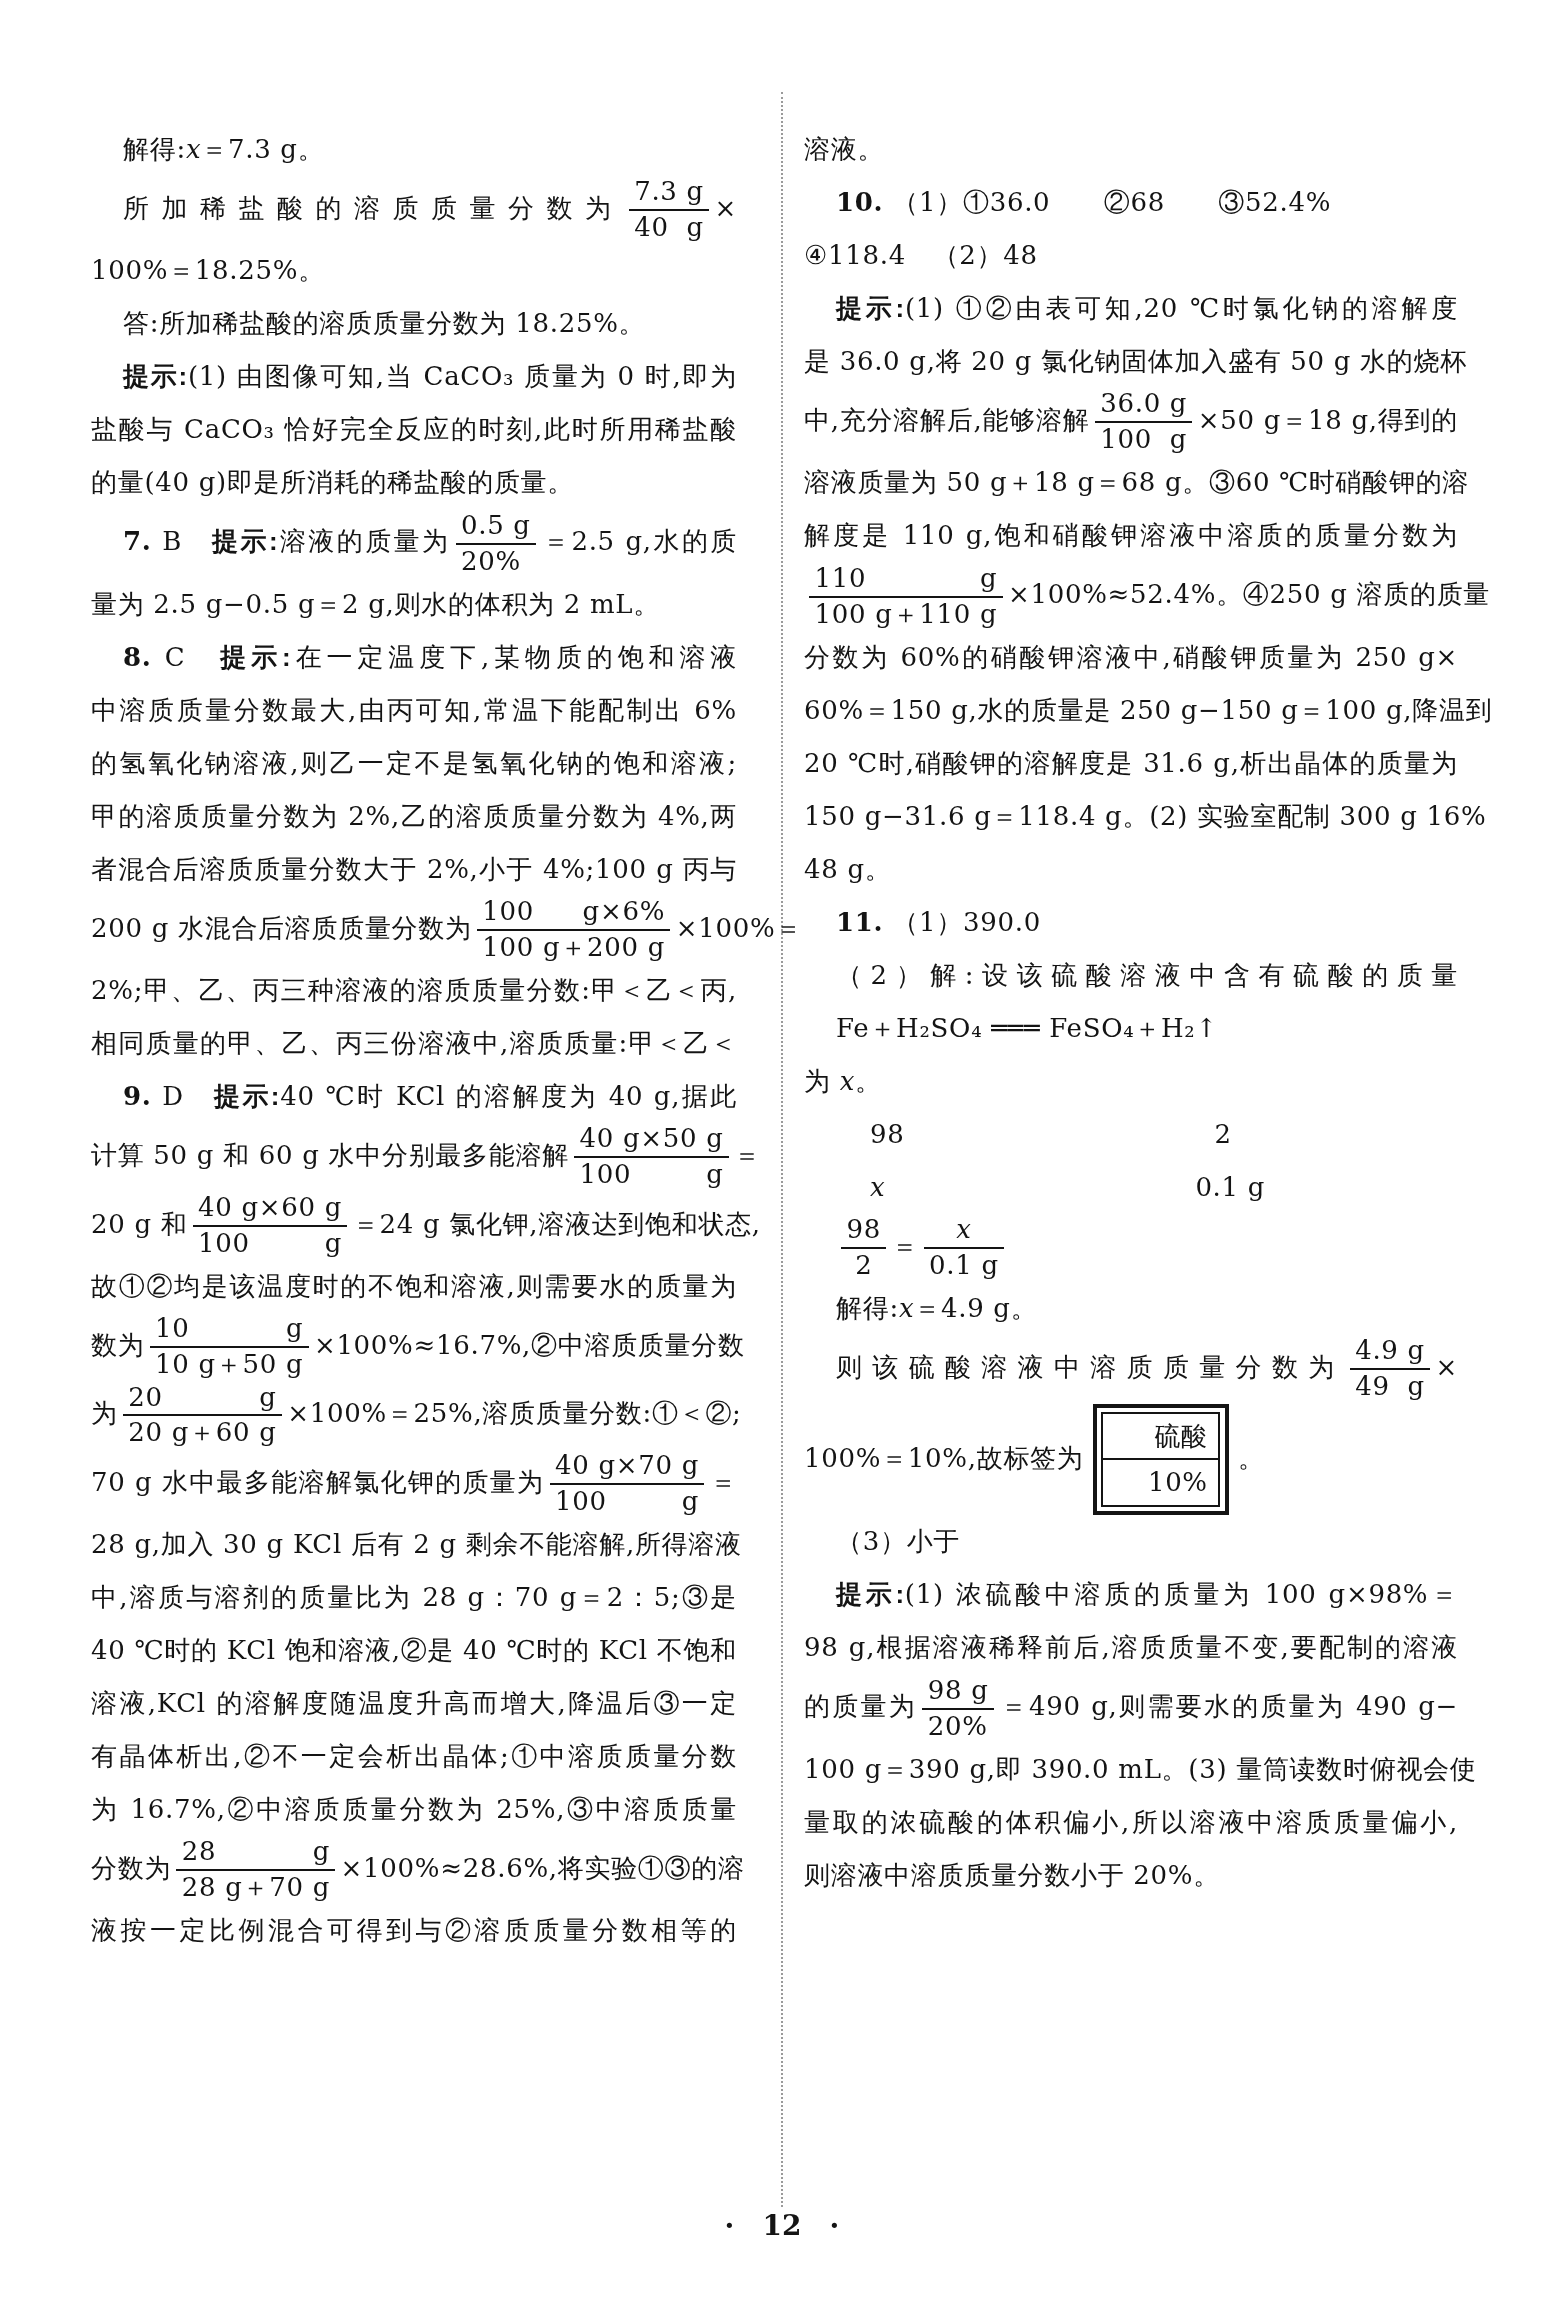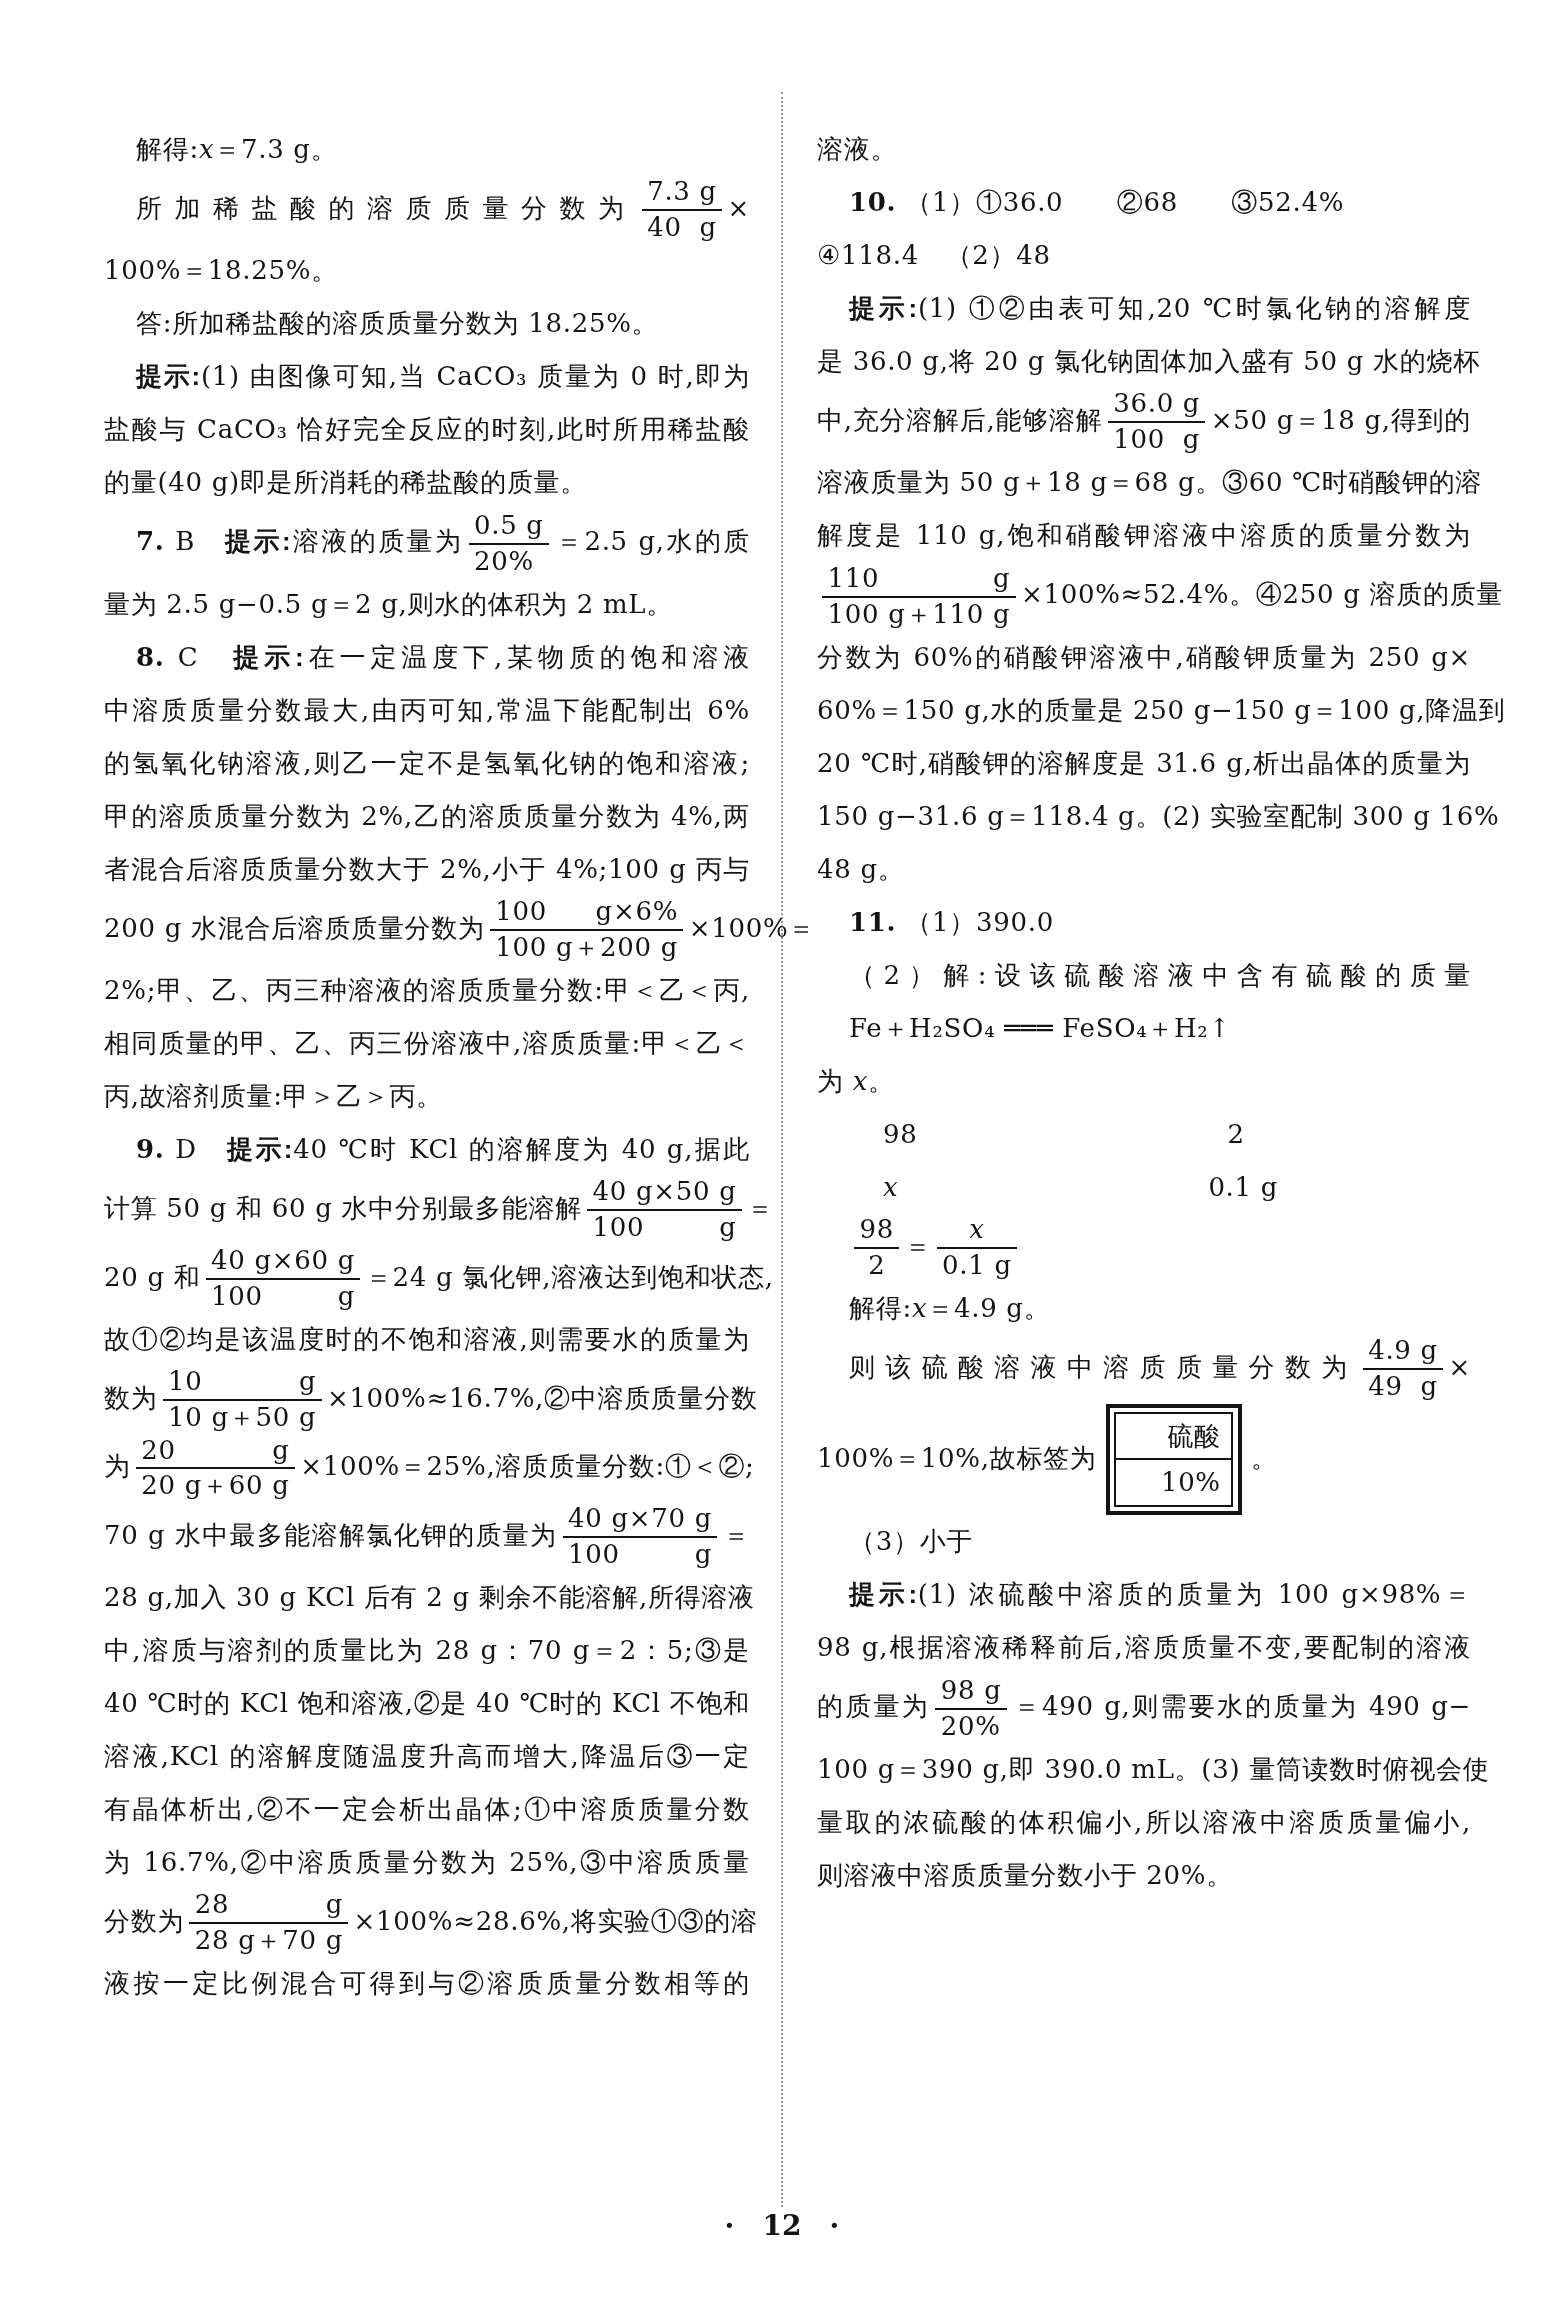--- a/index.html
+++ b/index.html
@@ -2,21 +2,21 @@
 <html style="font-size:10.5px"><head>
 <meta charset="utf-8">
 <style>
   html,body{margin:0;padding:0;}
   body{
     width:1564px;height:2319px;background:#ffffff;color:#141414;
     font-family:"DejaVu Serif","Liberation Serif",serif;
     position:relative;overflow:hidden;
   }
   .page{position:absolute;inset:0;}
-  .columns{position:absolute;top:123px;left:104px;display:flex;}
+  .columns{position:absolute;top:123px;left:91px;display:flex;}
   .col{display:block;}
   #col-left{width:646px;margin-right:67px;}
   #col-right{width:654px;}
   .divider{
     position:absolute;left:781px;top:92px;bottom:112px;width:0;
     border-left:2.6px dotted #9a9a9a;
   }
   .line{
     font-size:26px;line-height:53px;letter-spacing:0.7px;
     white-space:nowrap;text-align:left;
@@ -63,21 +63,20 @@
         <div class="line fill p1"><span class="b">7.</span><span> B　</span><span class="h">提示:</span><span>溶液的质量为</span><span class="frac"><span class="fnum">0.5 g</span><span class="fden">20%</span></span><span>＝2.5 g,水的质</span></div>
         <div class="line"><span>量为 2.5 g−0.5 g＝2 g,则水的体积为 2 mL。</span></div>
         <div class="line fill p1"><span class="b">8.</span><span> C　</span><span class="h">提示:</span><span>在一定温度下,某物质的饱和溶液</span></div>
         <div class="line fill"><span>中溶质质量分数最大,由丙可知,常温下能配制出 6%</span></div>
         <div class="line fill"><span>的氢氧化钠溶液,则乙一定不是氢氧化钠的饱和溶液;</span></div>
         <div class="line fill"><span>甲的溶质质量分数为 2%,乙的溶质质量分数为 4%,两</span></div>
         <div class="line fill"><span>者混合后溶质质量分数大于 2%,小于 4%;100 g 丙与</span></div>
         <div class="line fill"><span>200 g 水混合后溶质质量分数为</span><span class="frac"><span class="fnum">100 g×6%</span><span class="fden">100 g＋200 g</span></span><span>×100%＝</span></div>
         <div class="line fill"><span>2%;甲、乙、丙三种溶液的溶质质量分数:甲＜乙＜丙,</span></div>
         <div class="line fill"><span>相同质量的甲、乙、丙三份溶液中,溶质质量:甲＜乙＜</span></div>
-        <div class="line"><span>丙,故溶剂质量:甲＞乙＞丙。</span></div>
         <div class="line fill p1"><span class="b">9.</span><span> D　</span><span class="h">提示:</span><span>40 ℃时 KCl 的溶解度为 40 g,据此</span></div>
         <div class="line fill"><span>计算 50 g 和 60 g 水中分别最多能溶解</span><span class="frac"><span class="fnum">40 g×50 g</span><span class="fden">100 g</span></span><span>＝</span></div>
         <div class="line fill"><span>20 g 和</span><span class="frac"><span class="fnum">40 g×60 g</span><span class="fden">100 g</span></span><span>＝24 g 氯化钾,溶液达到饱和状态,</span></div>
         <div class="line fill"><span>故①②均是该温度时的不饱和溶液,则需要水的质量为</span></div>
         <div class="line fill"><span>数为</span><span class="frac"><span class="fnum">10 g</span><span class="fden">10 g＋50 g</span></span><span>×100%≈16.7%,②中溶质质量分数</span></div>
         <div class="line fill"><span>为</span><span class="frac"><span class="fnum">20 g</span><span class="fden">20 g＋60 g</span></span><span>×100%＝25%,溶质质量分数:①＜②;</span></div>
         <div class="line fill"><span>70 g 水中最多能溶解氯化钾的质量为</span><span class="frac"><span class="fnum">40 g×70 g</span><span class="fden">100 g</span></span><span>＝</span></div>
         <div class="line fill"><span>28 g,加入 30 g KCl 后有 2 g 剩余不能溶解,所得溶液</span></div>
         <div class="line fill"><span>中,溶质与溶剂的质量比为 28 g：70 g＝2：5;③是</span></div>
         <div class="line fill"><span>40 ℃时的 KCl 饱和溶液,②是 40 ℃时的 KCl 不饱和</span></div>

